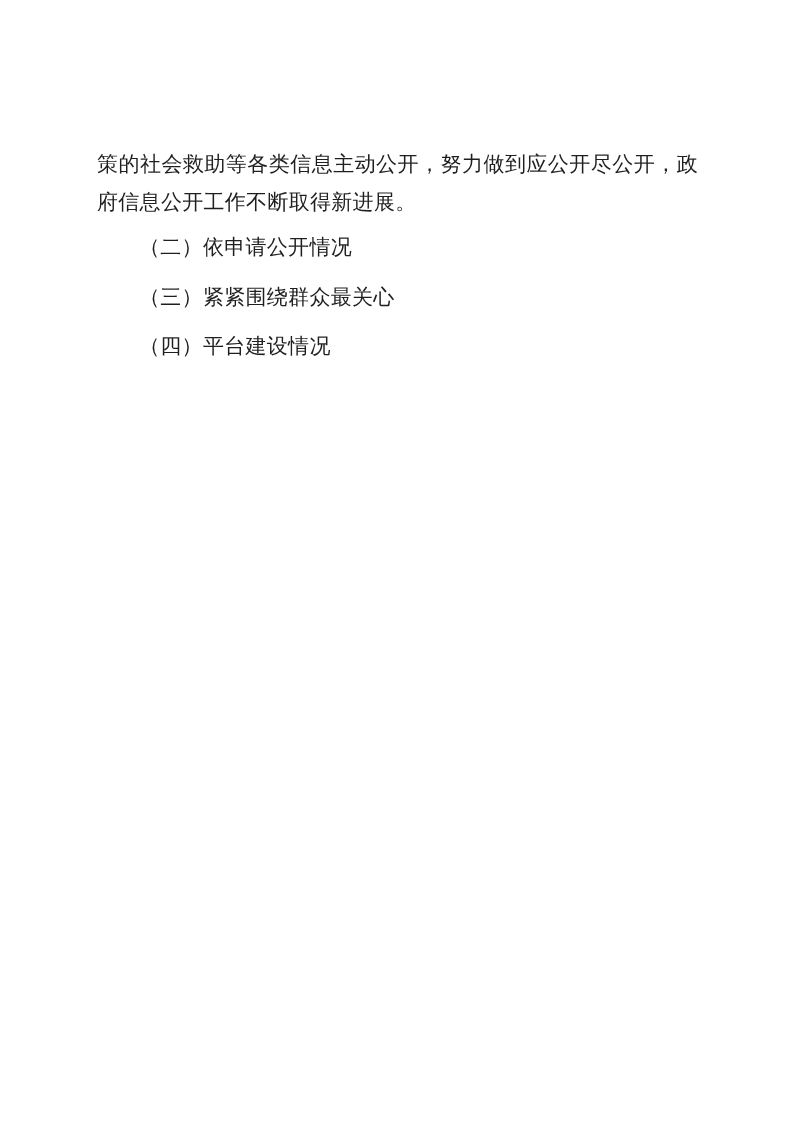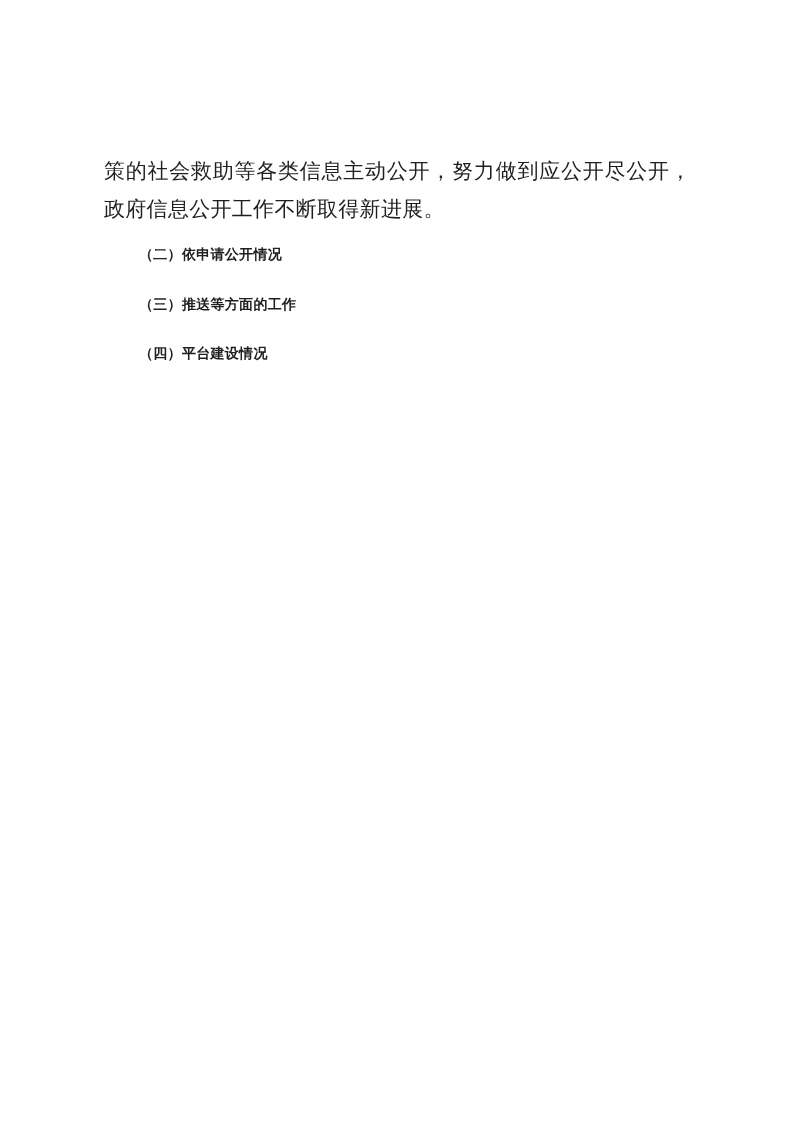--- a/index.html
+++ b/index.html
@@ -24,39 +24,39 @@
     left: 97px;
     top: 146px;
     width: 601px;
     color: #1f1f1f;
   }
   .para {
     font-size: 21px;
     line-height: 37.5px;
     text-align: justify;
     text-justify: inter-character;
-    margin: 7px;
+    margin: 0;
     letter-spacing: 0.3px;
     word-break: break-all;
   }
   .para.indent {
     text-indent: 31px;
   }
   .heading {
-    font-size: 14px;
+    font-size: 21px;
     line-height: 37.5px;
-    font-weight: bold;
+    font-weight: normal;
     margin: 8px 0 12px 0;
     text-indent: 42px;
     letter-spacing: 0.3px;
   }
 </style>
 </head>
 <body style="background: rgb(255, 255, 255);">
 
 <div class="page">
   <div class="content" style="color: rgb(31, 31, 31);">
       <p class="para">策的社会救助等各类信息主动公开，努力做到应公开尽公开，政府信息公开工作不断取得新进展。</p>
       <h2 class="heading">（二）依申请公开情况</h2>
-      <h2 class="heading">（三）推送等方面的工作</h2>
+      <h2 class="heading">（三）紧紧围绕群众最关心</h2>
       <h2 class="heading">（四）平台建设情况</h2>
     </div>
 </div>
 
 </body></html>

